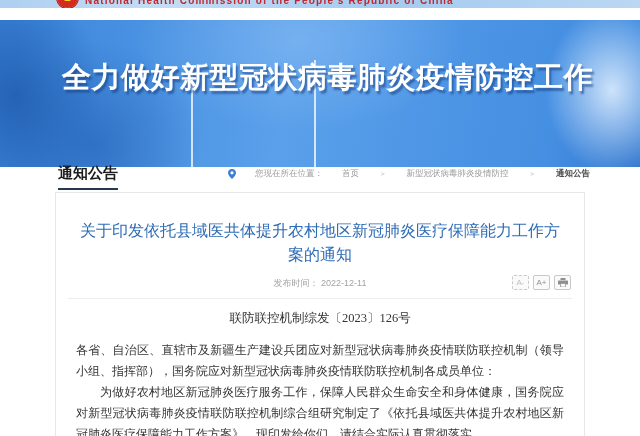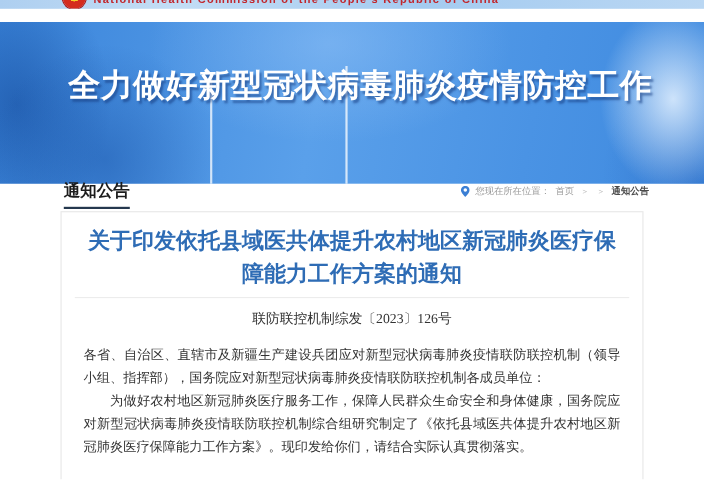--- a/index.html
+++ b/index.html
@@ -41,34 +41,34 @@
     text-shadow:2px 3px 2px rgba(23,62,130,.6);
   }
   
   .section-row{position:absolute;top:164px;left:58px;width:532px;height:26px;}
   .section-title{
     position:absolute;left:0;top:0;font-size:15px;font-weight:bold;color:#1c1c1c;
     padding-bottom:5px;border-bottom:2px solid #25384e;
   }
   .breadcrumb{
     position:absolute;right:0;top:4px;font-size:8.5px;color:#9a9a9a;white-space:nowrap;
-    display:flex;align-items:center;gap:5px;font-family:Liberation Serif, serif;
+    display:flex;align-items:center;gap:19px;font-family:Liberation Serif, serif;
   }
   .breadcrumb a{color:#9a9a9a;text-decoration:none;cursor:pointer;}
   .breadcrumb .sep{color:#b5b5b5;font-size:7.5px;margin:0 1px;}
   .breadcrumb .current{color:#4a4a4a;font-weight:bold;}
   .pin-icon{width:8px;height:10px;flex:0 0 auto;}
   
   .content-box{
     position:absolute;top:192px;left:55px;width:530px;height:340px;
     border:1px solid #e7e7e7;background:#fff;box-sizing:border-box;
   }
   .article-title{
-    margin:11px 18px 0;text-align:center;
-    color:#2e6cb5;font-size:20px;font-weight:bold;line-height:1.5;
+    margin:26px 18px 0;text-align:center;
+    color:#2e6cb5;font-size:16px;font-weight:normal;line-height:1.5;
   }
   .meta-row{
     position:relative;margin-top:7px;height:18px;text-align:center;
     color:#a3a3a3;font-size:9px;line-height:18px;
   }
   .tools{position:absolute;right:13px;top:1px;display:flex;gap:4px;}
   .tool{
     width:17px;height:15px;border:1px solid #c9c9c9;background:#fafafa;color:#8f8f8f;
     font-size:8px;line-height:1;display:flex;align-items:center;justify-content:center;
     padding:0;border-radius:2px;cursor:pointer;font-family:"Liberation Sans",sans-serif;
@@ -110,28 +110,44 @@
 
   <div class="section-row">
     <div class="section-title">通知公告</div>
     <div class="breadcrumb">
       <svg class="pin-icon" viewBox="0 0 8 10">
         <path d="M4 0C1.8 0 0 1.7 0 3.8 0 6.6 4 10 4 10s4-3.4 4-6.2C8 1.7 6.2 0 4 0zm0 5.4a1.6 1.6 0 1 1 0-3.2 1.6 1.6 0 0 1 0 3.2z" fill="#3b7fd4"></path>
       </svg>
       <span>您现在所在位置：</span>
       <a>首页</a>
       <span class="sep">＞</span>
+      <a>新型冠状病毒肺炎疫情防控</a>
       <span class="sep">＞</span>
       <span class="current">通知公告</span>
     </div>
   </div>
 
   <div class="content-box">
     <h1 class="article-title">关于印发依托县域医共体提升农村地区新冠肺炎医疗保障能力工作方案的通知</h1>
 
+    <div class="meta-row">
+      <span>发布时间：</span>
+      <span>2022-12-11</span>
+      <div class="tools">
+        <button class="tool dashed">A-</button>
+        <button class="tool">A+</button>
+        <button class="tool">
+          <svg class="printer-svg" viewBox="0 0 10 9">
+            <rect x="2.5" y="0" width="5" height="2" fill="#8f8f8f"></rect>
+            <rect x="0" y="2.5" width="10" height="4" rx="0.6" fill="#8f8f8f"></rect>
+            <rect x="2.5" y="5.5" width="5" height="3.5" fill="#fafafa" stroke="#8f8f8f" stroke-width="0.7"></rect>
+          </svg>
+        </button>
+      </div>
+    </div>
 
     <div class="divider"></div>
 
     <div class="doc-number">联防联控机制综发〔2023〕126号</div>
 
     <p class="body-p first">各省、自治区、直辖市及新疆生产建设兵团应对新型冠状病毒肺炎疫情联防联控机制（领导小组、指挥部），国务院应对新型冠状病毒肺炎疫情联防联控机制各成员单位：</p>
     <p class="body-p indent">为做好农村地区新冠肺炎医疗服务工作，保障人民群众生命安全和身体健康，国务院应对新型冠状病毒肺炎疫情联防联控机制综合组研究制定了《依托县域医共体提升农村地区新冠肺炎医疗保障能力工作方案》。现印发给你们，请结合实际认真贯彻落实。</p>
 
     <div class="signature">
       <div class="sig-inner">

